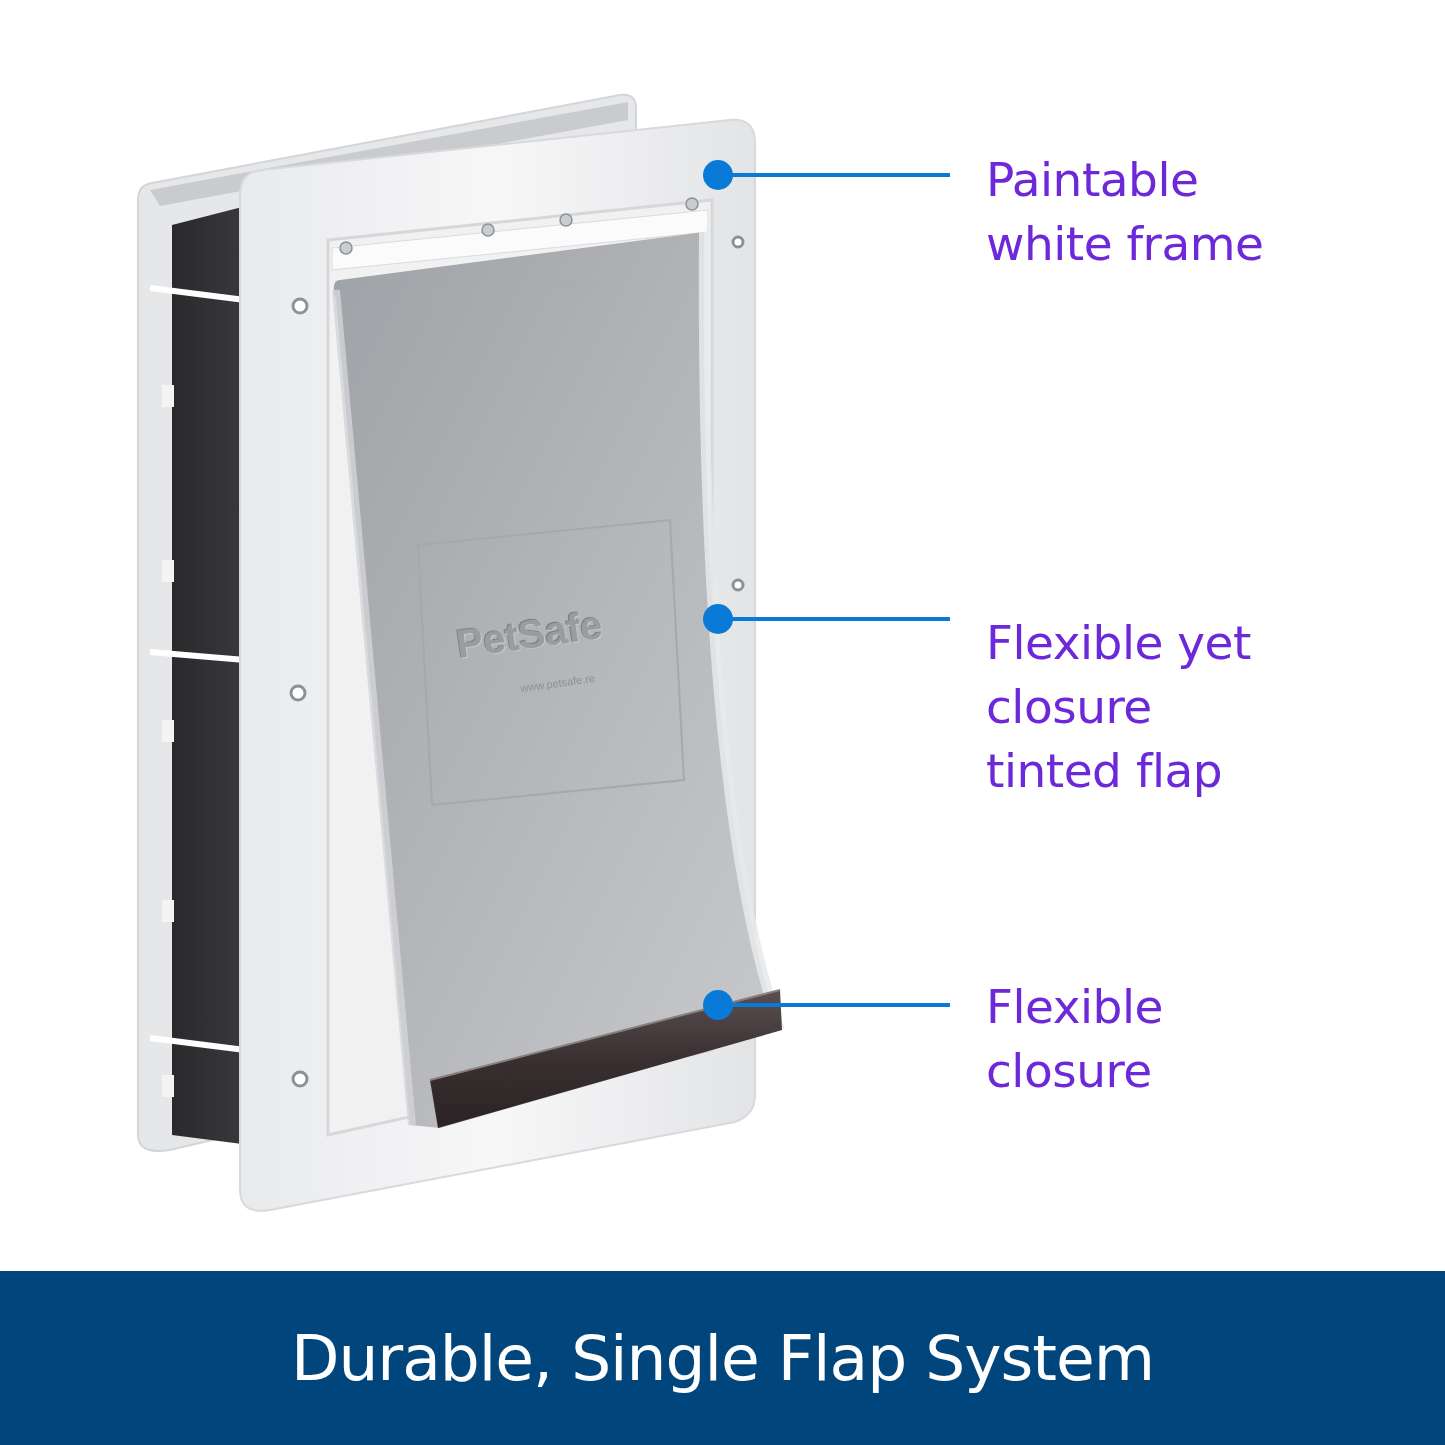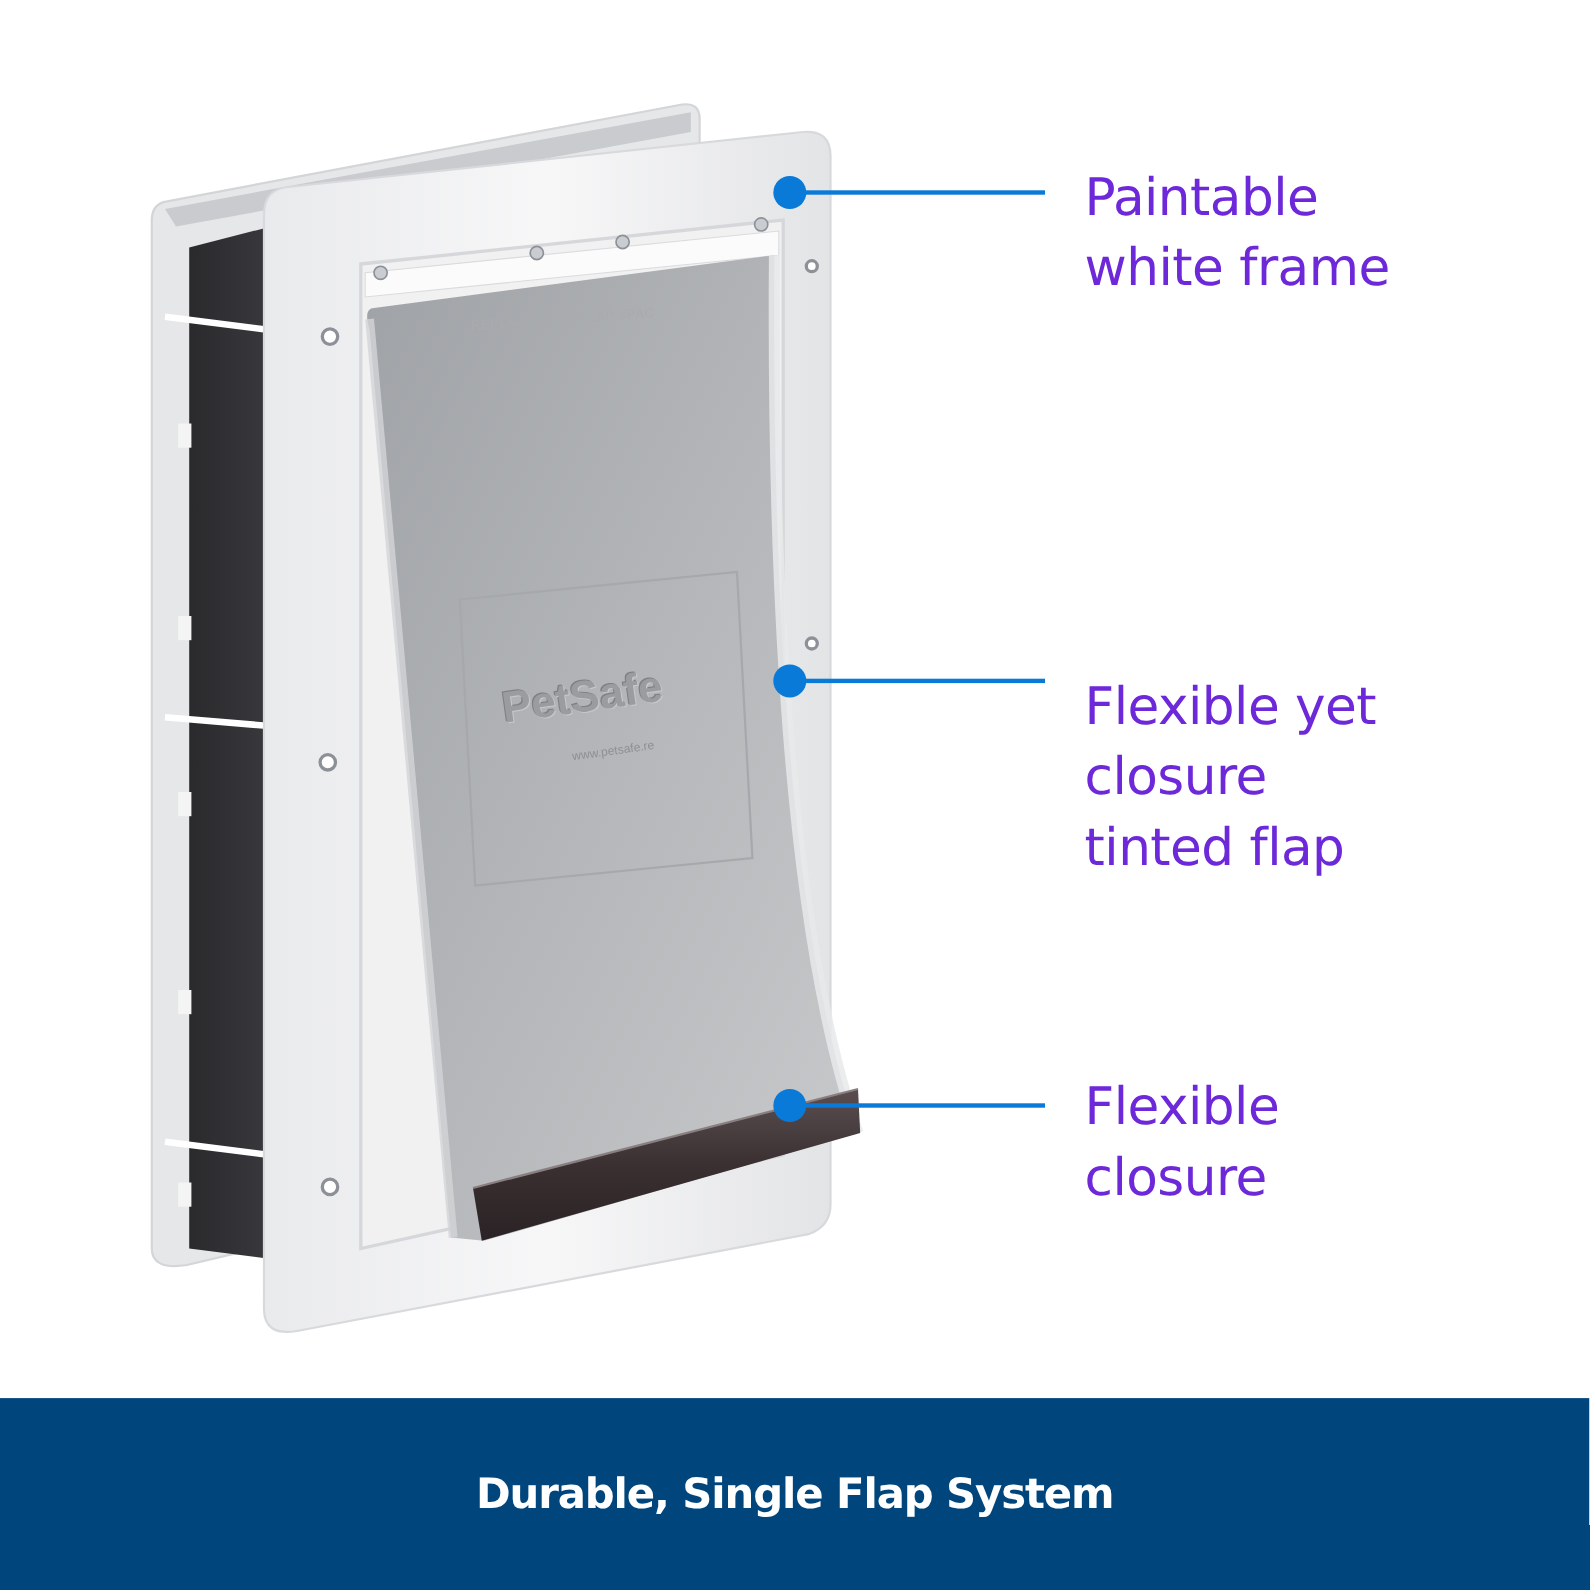--- a/index.html
+++ b/index.html
@@ -2,21 +2,21 @@
 <html><head>
 <meta charset="utf-8">
 <style>
   html,body{margin:0;padding:0;}
   body{width:1445px;height:1445px;position:relative;background:#ffffff;overflow:hidden;font-family:"DejaVu Sans","Liberation Sans",sans-serif;}
   .product{position:absolute;left:0;top:0;width:1445px;height:1271px;}
   .callout{position:absolute;color:#6d28d9;font-size:47px;line-height:64px;font-family:"DejaVu Sans","Liberation Sans",sans-serif;letter-spacing:-0.5px;}
   .dot{position:absolute;width:30px;height:30px;border-radius:50%;background:#0a7ad8;}
   .leader{position:absolute;height:4px;background:#0a7ad8;}
   .banner{position:absolute;left:0;top:1271px;width:1445px;height:174px;background:#00467c;display:flex;align-items:center;justify-content:center;}
-  .banner-text{color:#ffffff;font-family:"DejaVu Sans","Liberation Sans",sans-serif;font-weight:bold;font-size:38px;letter-spacing:-1px;}
+  .banner-text{color:#ffffff;font-family:"DejaVu Sans","Liberation Sans",sans-serif;font-weight:normal;font-size:63px;letter-spacing:-1px;}
 </style>
 </head>
 <body>
 
 <svg class="product" viewBox="0 0 1445 1271" xmlns="http://www.w3.org/2000/svg">
   <defs>
     <linearGradient id="frameG" x1="0" y1="0" x2="1" y2="0">
       <stop offset="0" stop-color="#e9eaec"></stop>
         <stop offset="0.5" stop-color="#f7f7f8"></stop>
         <stop offset="1" stop-color="#e3e4e6"></stop>

